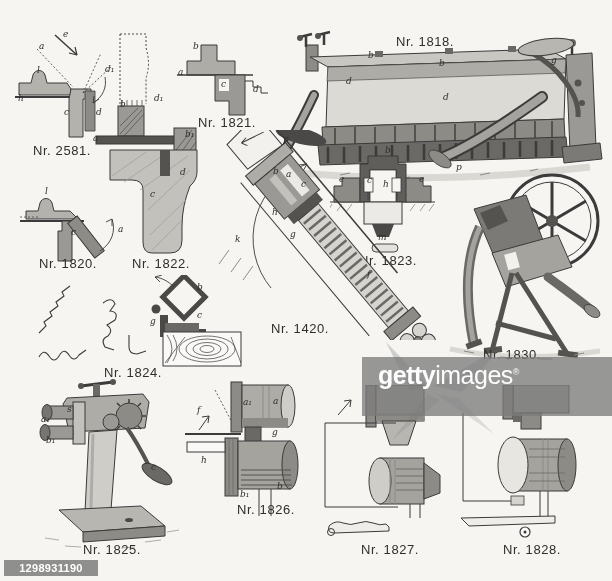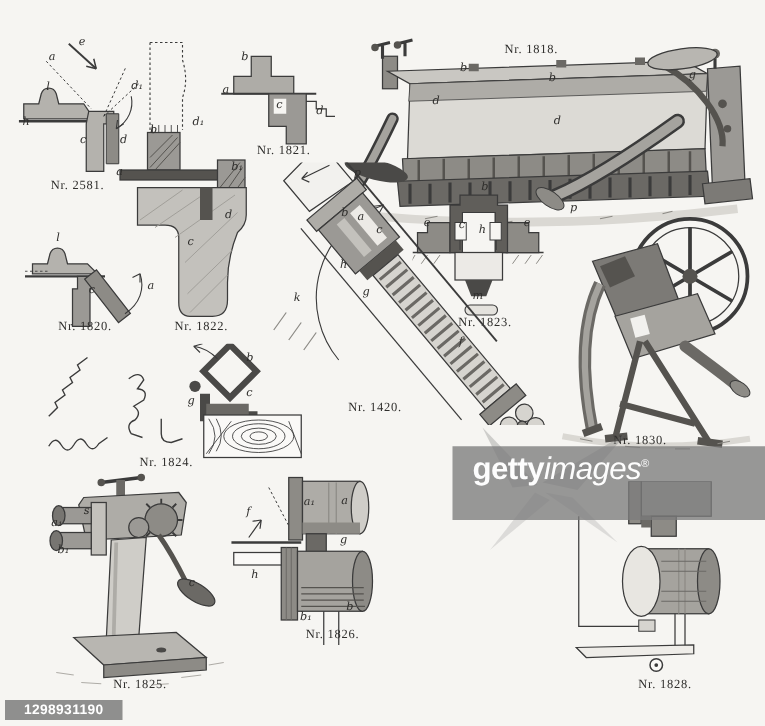--- a/index.html
+++ b/index.html
@@ -1,31 +1,31 @@
 <!DOCTYPE html>
 <html><head>
 <meta charset="utf-8">
 <style>
   html,body{margin:0;padding:0;background:#e9e8e5;}
   .stage{position:relative;width:612px;height:581px;background:#f6f5f2;overflow:hidden;
          font-family:"DejaVu Serif",serif;}
   .fig{position:absolute;}
   .fig svg{position:absolute;left:0;top:0;display:block;}
-  .fig-label{position:absolute;transform:translateX(-50%);font-family:Liberation Serif, serif;
-             font-size:10px;color:#2f2e2c;letter-spacing:.6px;white-space:nowrap;}
+  .fig-label{position:absolute;transform:translateX(-50%);font-family:Liberation Sans, sans-serif;
+             font-size:13px;color:#2f2e2c;letter-spacing:.6px;white-space:nowrap;}
   .fig-letter{position:absolute;font-family:"DejaVu Serif",serif;font-style:italic;
               font-size:9px;color:#2f2e2c;line-height:1;white-space:nowrap;}
   .wm-wings{position:absolute;left:368px;top:336px;pointer-events:none;}
   .wm-box{position:absolute;left:362px;top:357px;width:250px;height:59px;
           background:rgba(124,124,124,.78);color:#fff;box-sizing:border-box;
           padding:5px 0 0 16px;}
   .wm-brand{font-family:"Liberation Sans",sans-serif;font-size:25px;line-height:1.05;
             letter-spacing:-.5px;color:#fdfdfd;}
   .wm-brand .bold{font-weight:700;margin-top:32px;}
-  .wm-brand .light{font-weight:400;font-style:italic;}
+  .wm-brand .light{font-weight:400;}
   .wm-brand .reg{font-size:9px;vertical-align:super;}
   .wm-credit{font-family:"Liberation Sans",sans-serif;font-size:13px;font-weight:700;
              margin-top:3px;letter-spacing:.2px;}
   .wm-id{position:absolute;left:4px;top:560px;width:94px;height:16px;
          background:rgba(124,124,124,.85);color:#fff;text-align:center;
          font:700 11px/16px "Liberation Sans",sans-serif;letter-spacing:.3px;}
 </style>
 </head>
 <body>
 
@@ -315,20 +315,39 @@
   <span class="fig-letter" style="left: 12px; top: 28px;">f</span>
       <span class="fig-letter" style="left: 58px; top: 20px;">a₁</span>
       <span class="fig-letter" style="left: 88px; top: 19px;">a</span>
       <span class="fig-letter" style="left: 87px; top: 50px;">g</span>
       <span class="fig-letter" style="left: 16px; top: 78px;">h</span>
       <span class="fig-letter" style="left: 55px; top: 112px;">b₁</span>
       <span class="fig-letter" style="left: 92px; top: 104px;">b</span>
     </div>
 
 
+  <div class="fig" style="left:318px;top:385px;width:125px;height:170px">
+    <svg width="125" height="170" viewBox="0 0 125 170">
+      <rect x="48" y="0" width="10" height="42" fill="#8d8b86" stroke="#3b3b3b"></rect>
+      <rect x="58" y="0" width="48" height="36" fill="#a5a39e" stroke="#3b3b3b"></rect>
+      <rect x="58" y="28" width="48" height="8" fill="#8d8b86"></rect>
+      <path d="M64,36 L98,36 L90,60 L72,60 Z" fill="#b8b6b1" stroke="#3b3b3b"></path>
+      <path d="M20,30 L33,15 M33,15 l-7,1 M33,15 l-1,7" stroke="#3b3b3b" stroke-width="1" fill="none"></path>
+      <path d="M78,38 L7,38 L7,122 L80,122" fill="none" stroke="#3b3b3b" stroke-width="1"></path>
+      <rect x="62" y="73" width="44" height="46" fill="#a5a39e" stroke="#3b3b3b"></rect>
+      <ellipse cx="62" cy="96" rx="11" ry="23" fill="#cfcdc8" stroke="#3b3b3b"></ellipse>
+      <path d="M72,73 v46 M77,73 v46" stroke="#8d8b86" stroke-width="1" fill="none"></path>
+      <path d="M78,84 h28 M78,91 h28 M78,98 h28 M78,105 h28" stroke="#6b6965" stroke-width=".9" fill="none"></path>
+      <path d="M106,78 L122,90 L122,108 L106,114 Z" fill="#8d8b86" stroke="#3b3b3b"></path>
+      <path d="M92,119 V133 M102,119 V133" stroke="#3b3b3b" stroke-width="1" fill="none"></path>
+      <path d="M12,140 q6,-5 13,-2 q8,3 15,0 q8,-3 15,0 q7,3 13,1 l3,3 v4 L16,148 q-7,0 -5,-7 Z" fill="#efede9" stroke="#3b3b3b" stroke-width="1"></path>
+      <circle cx="13" cy="147" r="3.5" fill="none" stroke="#3b3b3b" stroke-width="1"></circle>
+    </svg>
+    <span class="fig-label" style="left:72px;top:157px">Nr. 1827.</span>
+  </div>
 
   <div class="fig" style="left:425px;top:385px;width:170px;height:170px">
     <svg width="170" height="170" viewBox="0 0 170 170">
       <rect x="88" y="0" width="56" height="28" fill="#a5a39e" stroke="#3b3b3b"></rect>
       <rect x="78" y="0" width="10" height="34" fill="#8d8b86" stroke="#3b3b3b"></rect>
       <rect x="96" y="28" width="20" height="16" fill="#8d8b86" stroke="#3b3b3b"></rect>
       <rect x="88" y="28" width="8" height="9" fill="#6b6965"></rect>
       <path d="M38,28 V116 H98" fill="none" stroke="#3b3b3b" stroke-width="1"></path>
       <rect x="86" y="111" width="13" height="9" fill="#d6d4cf" stroke="#3b3b3b" stroke-width=".8"></rect>
       <rect x="88" y="54" width="54" height="52" fill="#a5a39e" stroke="#3b3b3b"></rect>

